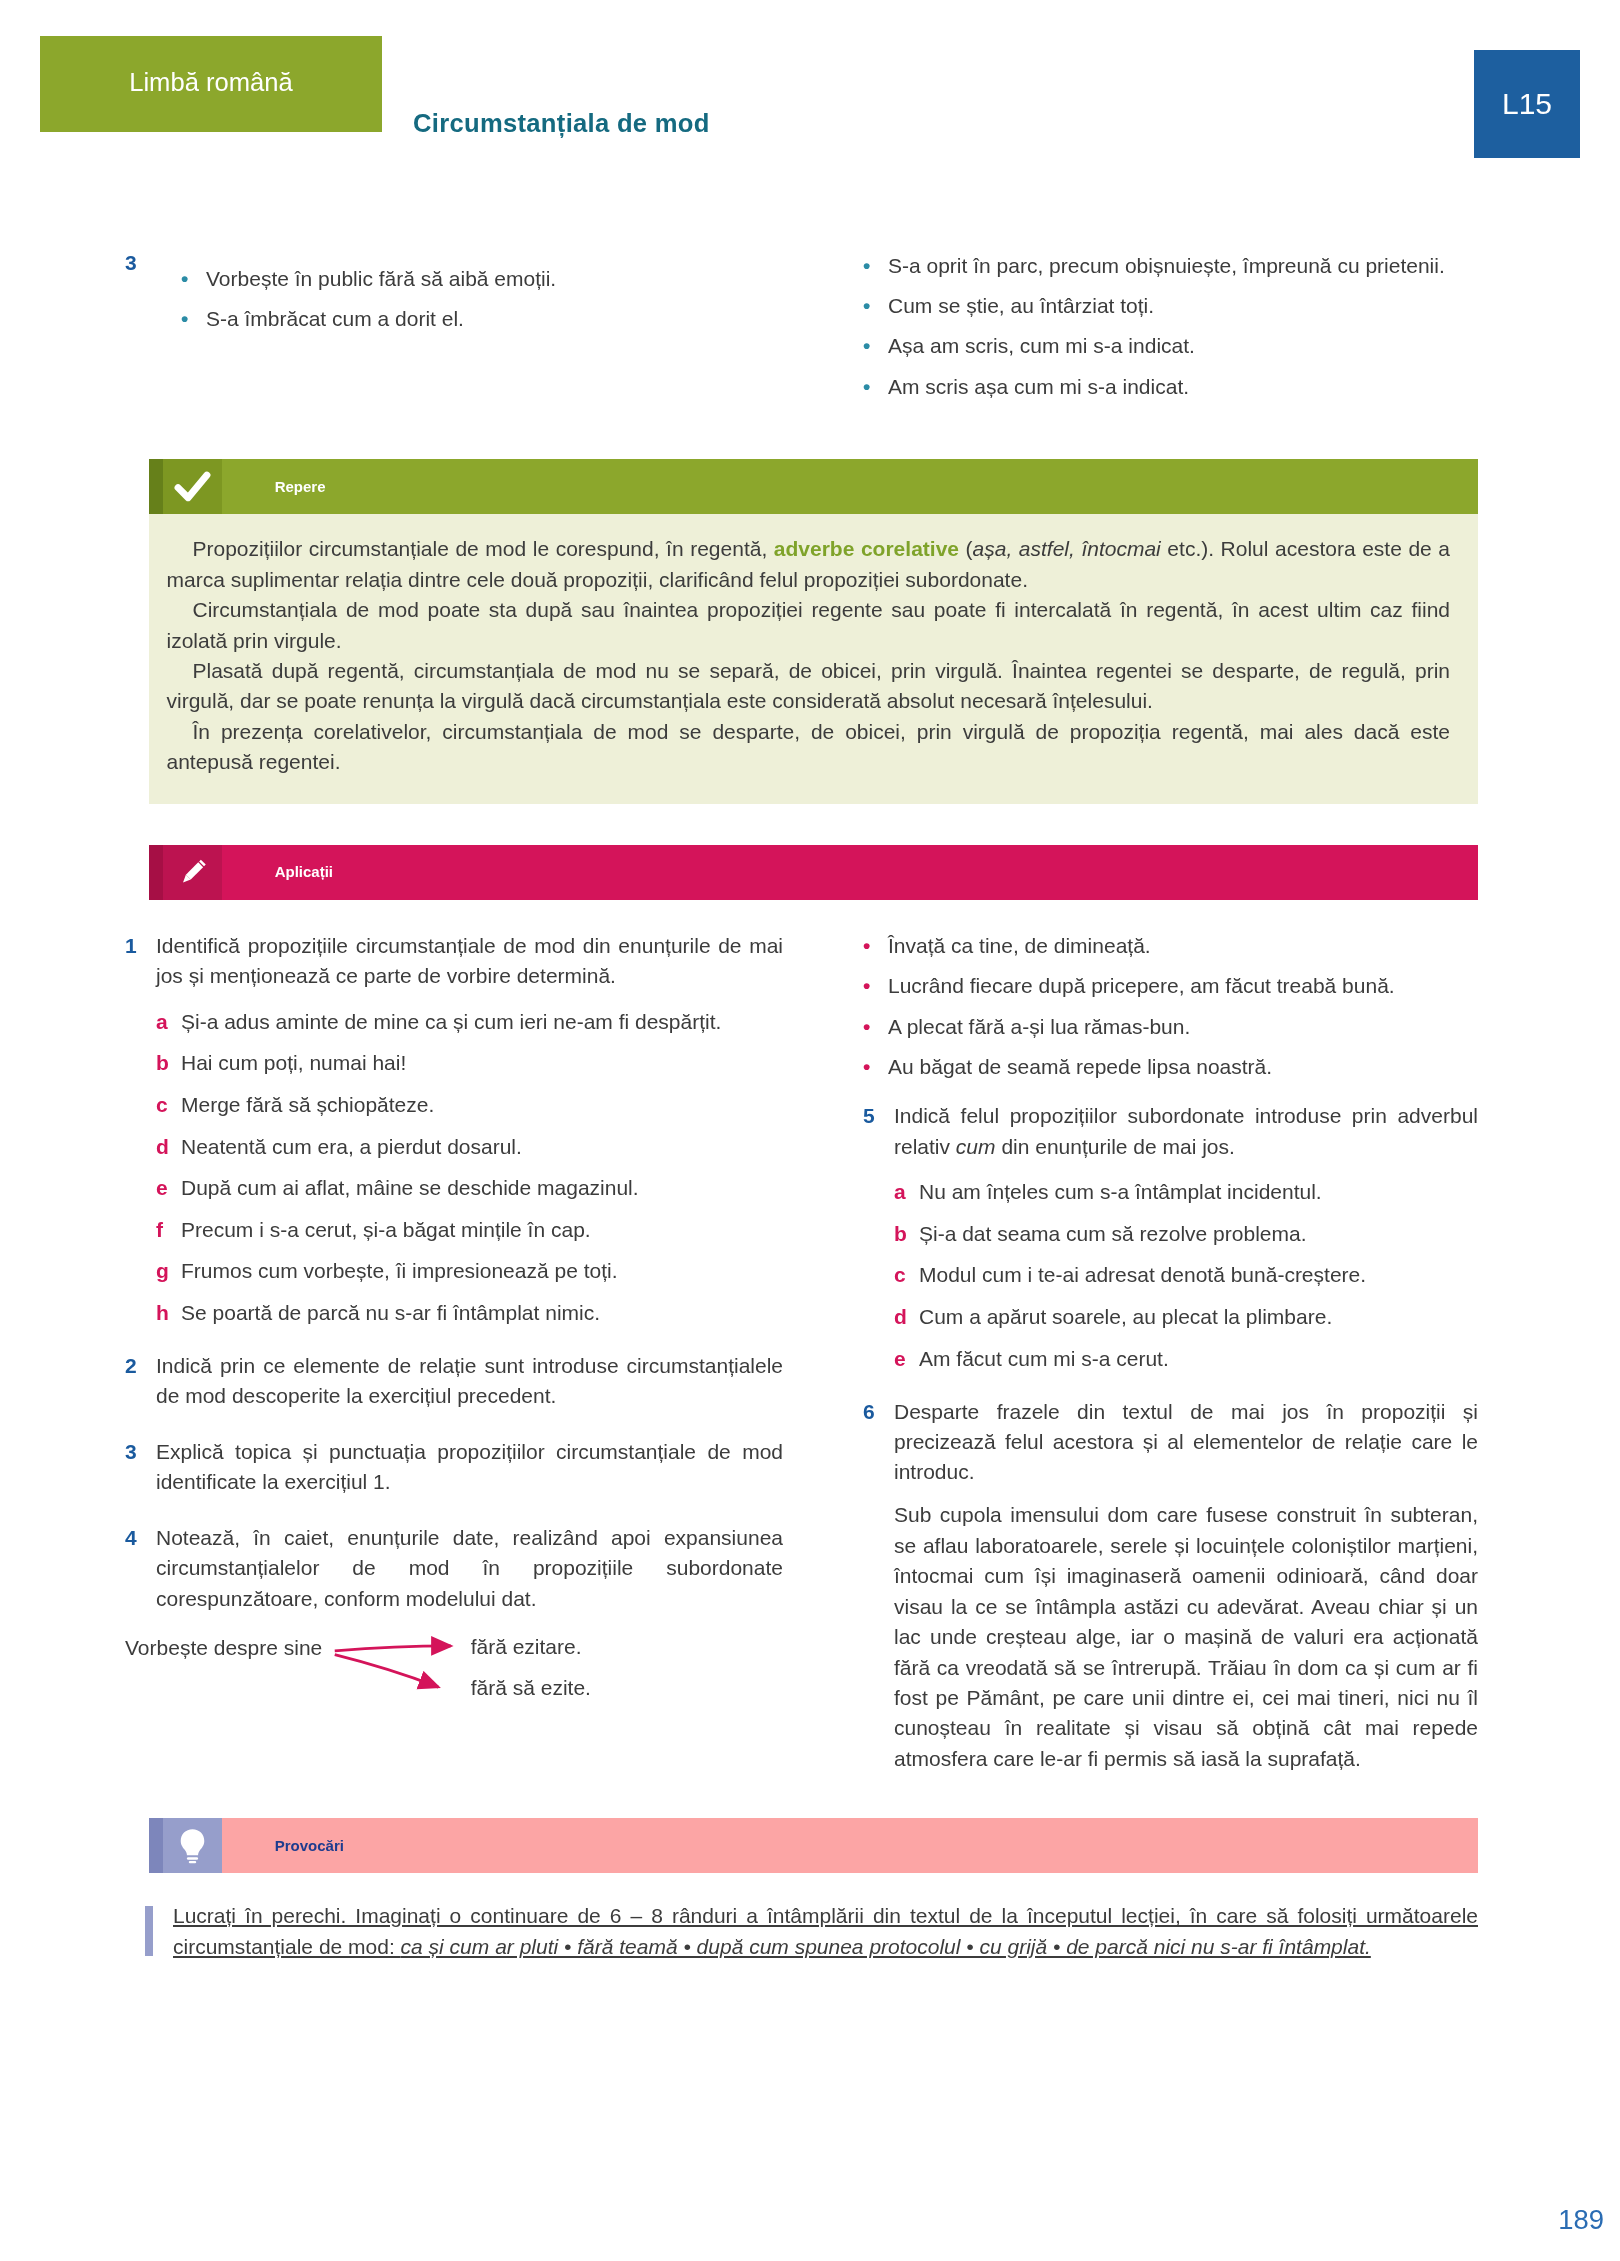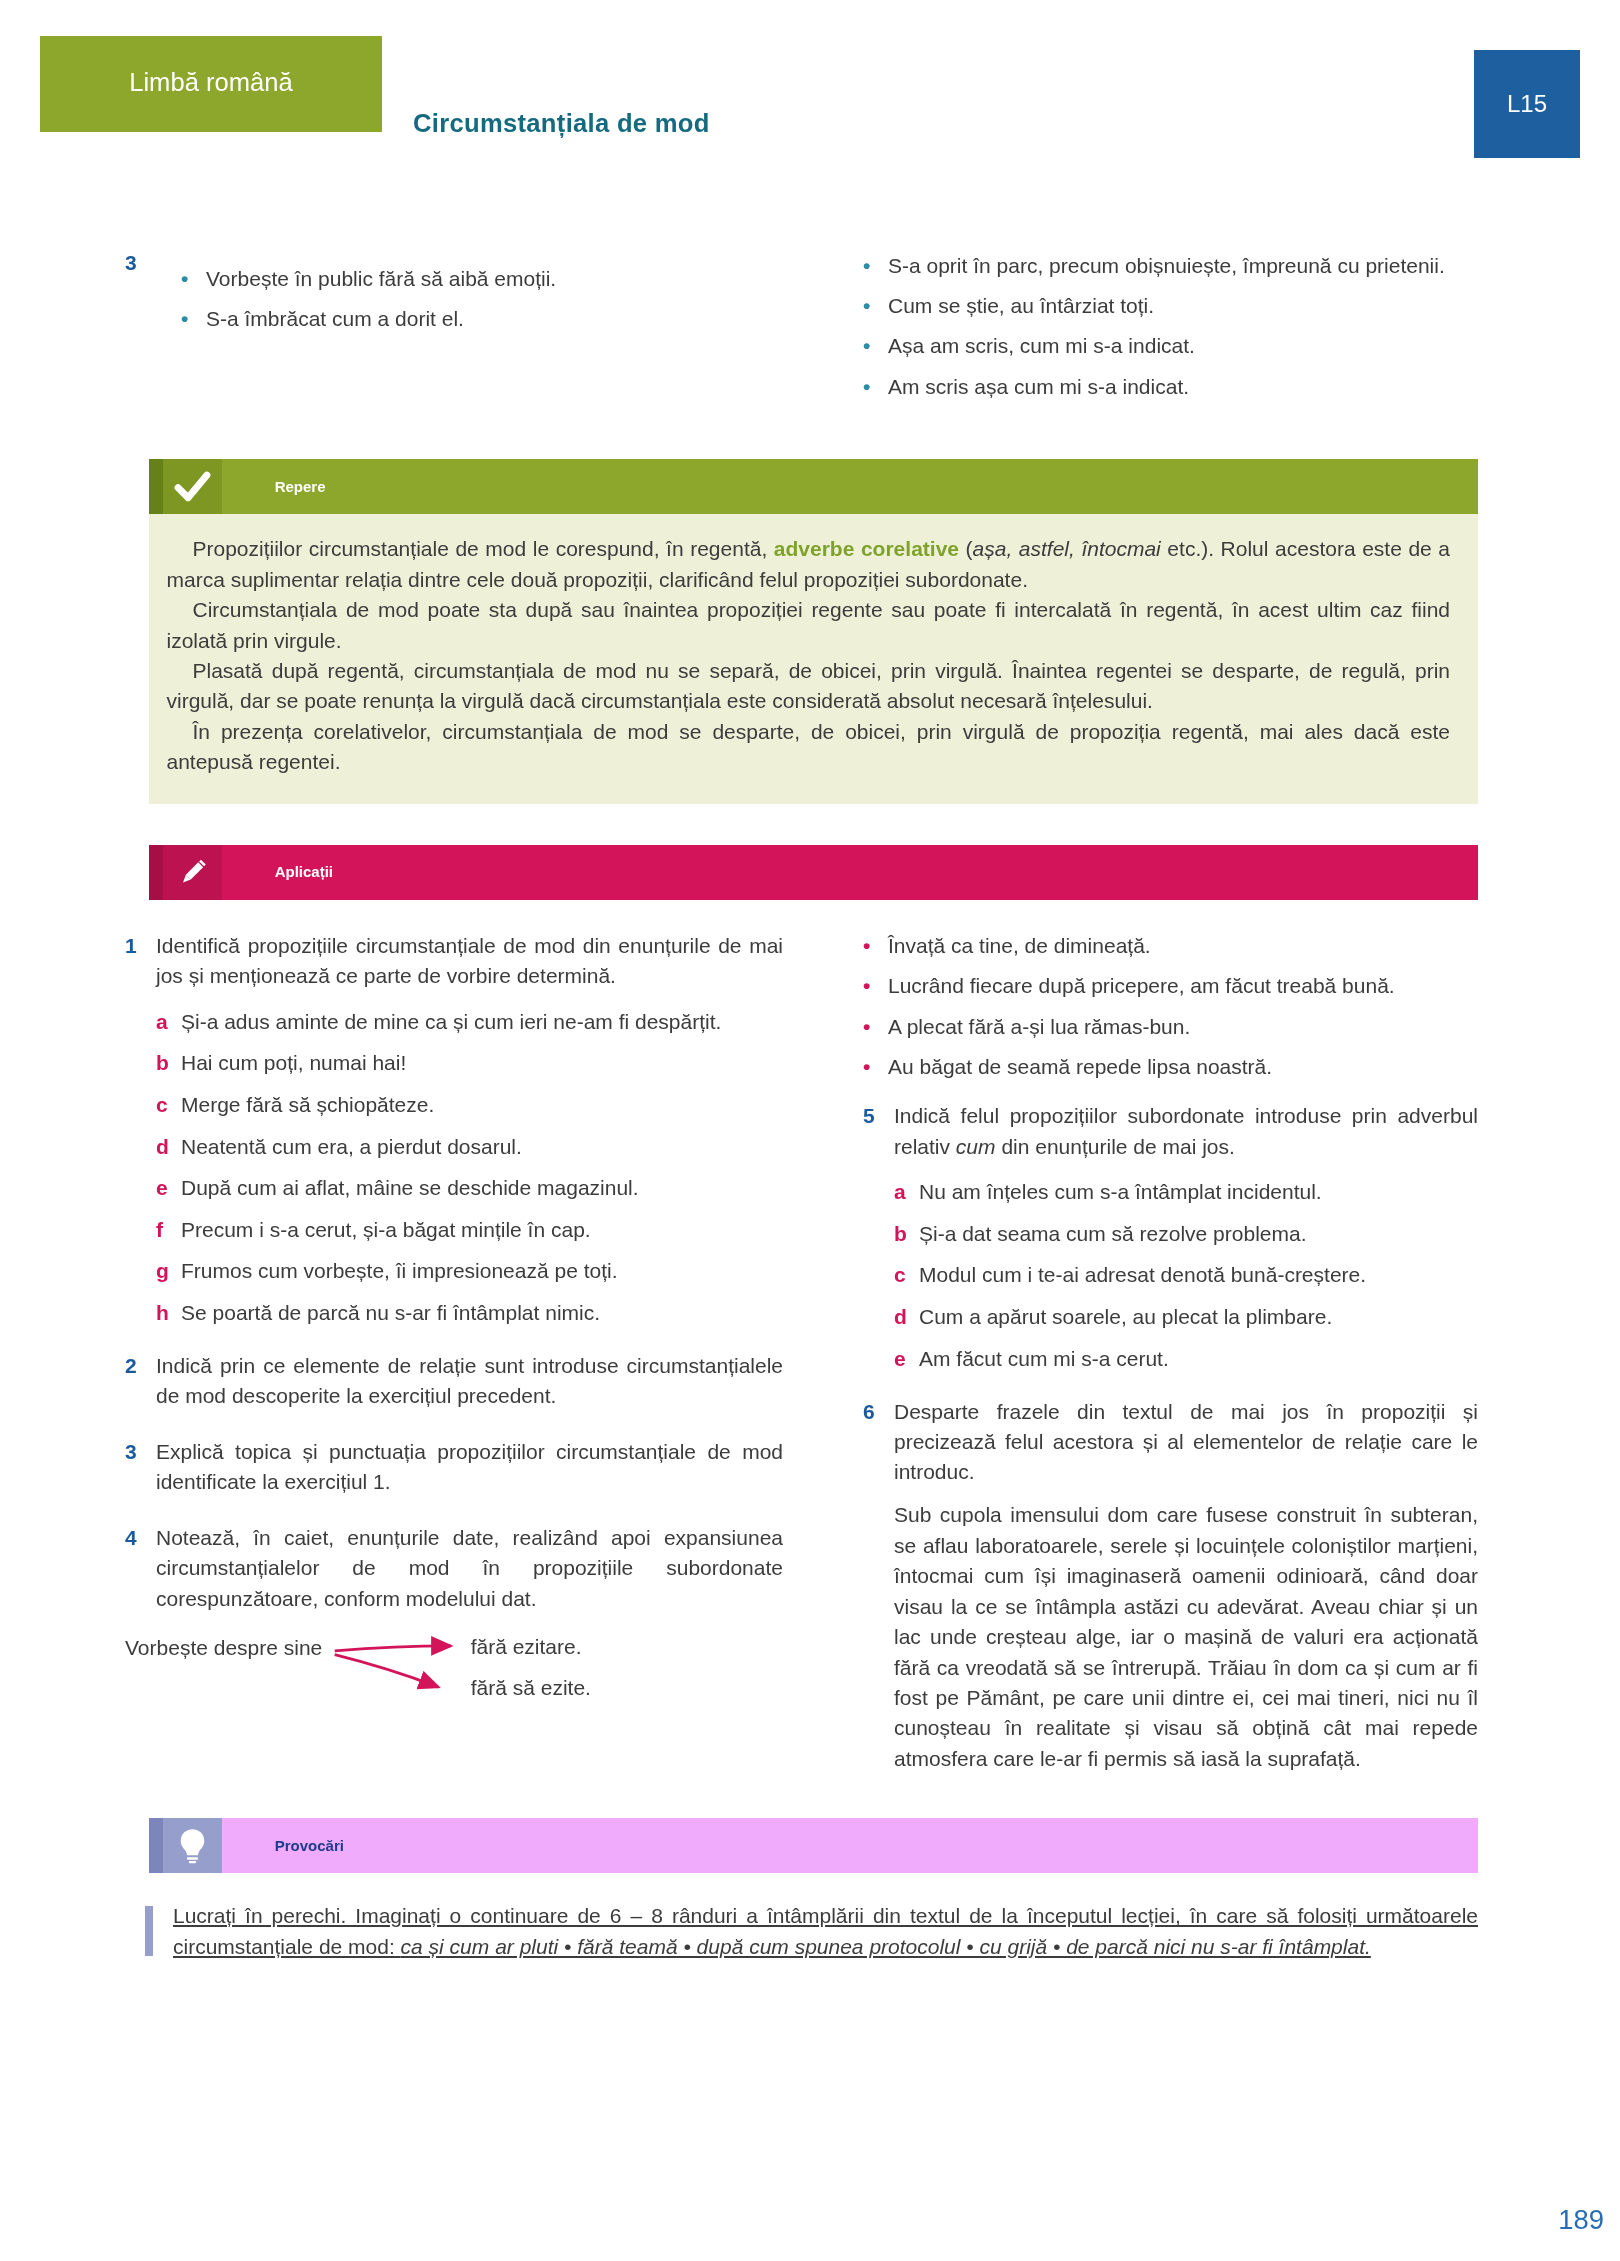--- a/index.html
+++ b/index.html
@@ -16,21 +16,21 @@
     position:absolute; left:40px; top:36px; width:342px; height:96px;
     background:#8ca72c; color:#ffffff; font-size:25.6px;
     display:flex; align-items:flex-start; justify-content:center; padding-top:28px;
   }
   .lesson-title {
     position:absolute; left:413px; top:105px;
     color:#156a80; font-size:25.6px; font-weight:bold; letter-spacing:0.3px;
   }
   .lesson-code {
     position:absolute; left:1474px; top:50px; width:106px; height:108px;
-    background:#1d5f9f; color:#ffffff; font-size:24px;
+    background:#1d5f9f; color:#ffffff; font-size:30px;
     display:flex; align-items:center; justify-content:center;
   }
 
   
   .page-content { padding:0 142px 0 125px; }
   .two-col { display:grid; grid-template-columns:658px 1fr; column-gap:80px; }
 
   .ex { display:flex; margin-bottom:25px; }
   .ex-num { width:31px; flex:none; font-weight:bold; color:#1a5a9e; }
   .ex-body { flex:1; text-align:justify; }
@@ -57,21 +57,21 @@
   .bar-title { flex:1; display:flex; align-items:center; padding-left:53px;
                color:#ffffff; font-size:15px; font-weight:bold; }
   .green .bar-strip { background:#66801a; }
   .green .bar-icon  { background:#7d9722; }
   .green .bar-title { background:#8ca72c; }
   .crimson-h .bar-strip { background:#a60f45; }
   .crimson-h .bar-icon  { background:#bc1350; }
   .crimson-h .bar-title { background:#d4145a; }
   .lavender .bar-strip { background:#7d86bb; }
   .lavender .bar-icon  { background:#969ecb; }
-  .lavender .bar-title { background:#f0abfc; color:#1e3c8e; }
+  .lavender .bar-title { background:#fca5a5; color:#1e3c8e; }
 
   
   .repere { margin-top:47px; }
   .repere-body {
     margin-left:24px; background:#eef0d8; padding:20px 28px 26px 17.5px;
     text-align:justify;
   }
   .repere-body p { text-indent:26px; }
   .hl-green { color:#7fa32a; font-weight:bold; }
   .it { font-style:italic; }

